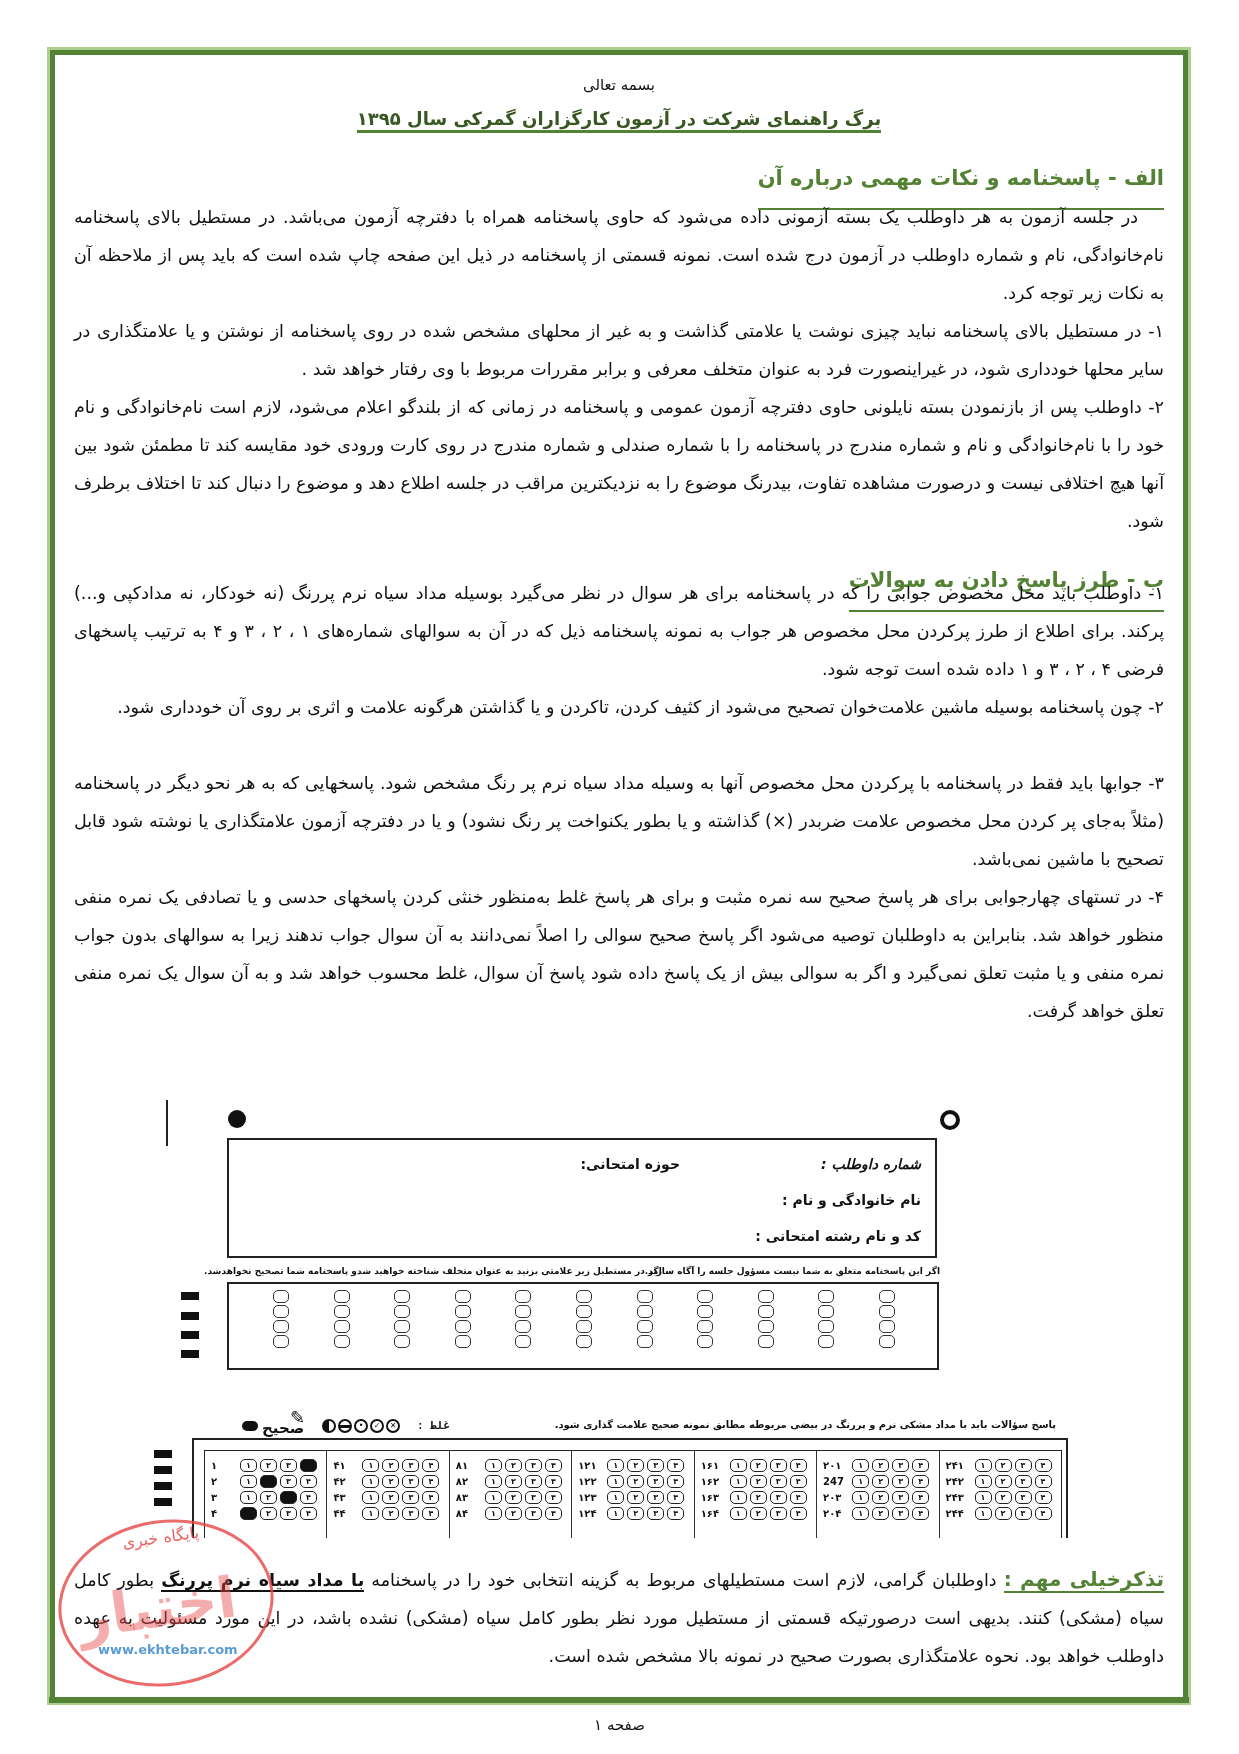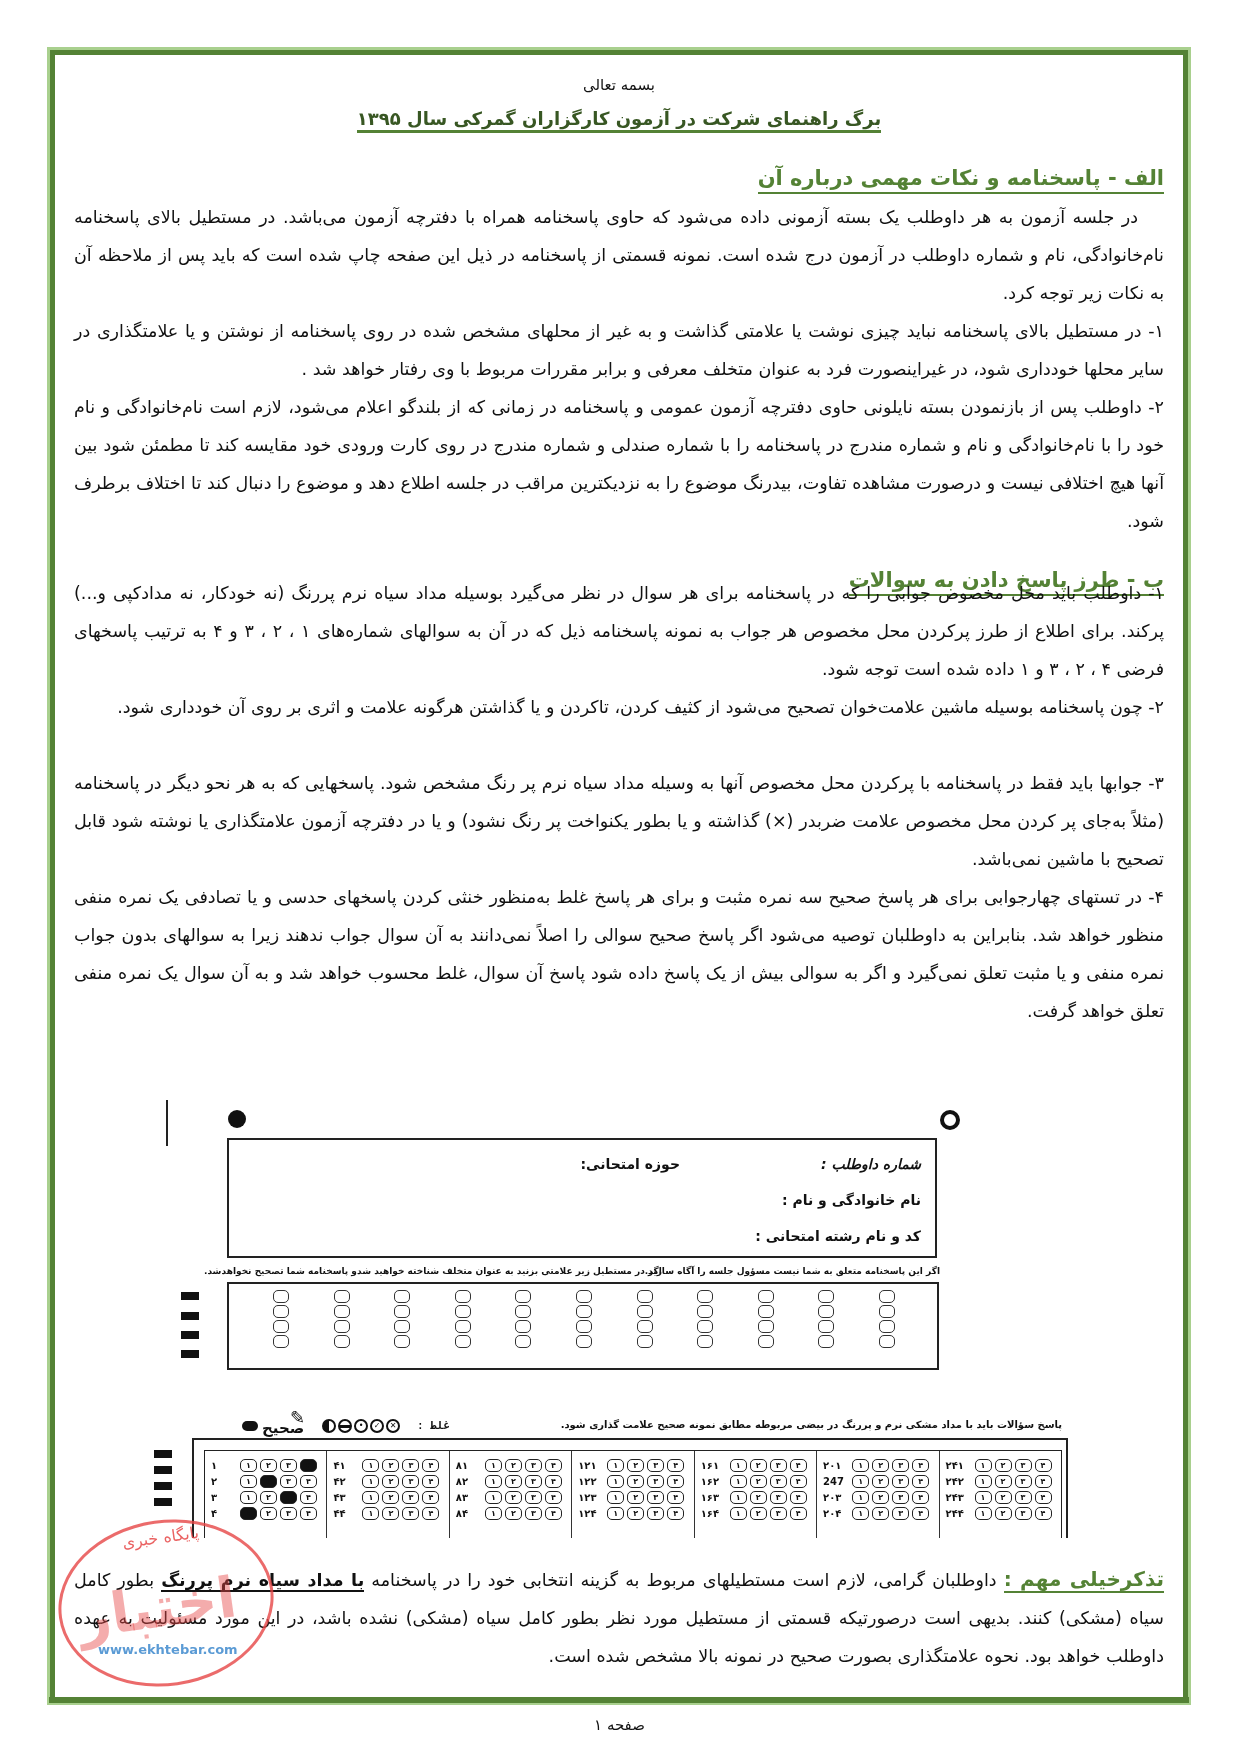--- a/index.html
+++ b/index.html
@@ -4,37 +4,37 @@
 <style>
   html, body { margin:0; padding:0; background:#ffffff; }
   body { width:1239px; height:1754px; position:relative; overflow:hidden; font-family:"DejaVu Sans", sans-serif; color:#111; }
   .frame { position:absolute; left:49px; top:49px; width:1140px; height:1654px; box-sizing:border-box;
            border:6px solid #548235; outline:2px solid #a9d08e; outline-offset:-1px; }
   .frame::before { content:""; position:absolute; inset:-8px; border:2px solid #a9d08e; pointer-events:none; }
   .content { position:absolute; left:74px; top:60px; width:1090px; direction:rtl; text-align:justify; }
   .bismillah { position:absolute; top:16px; left:0; right:0; text-align:center; font-size:15px; }
   .main-title { position:absolute; top:48px; left:0; right:0; text-align:center; font-size:18px; font-weight:bold; color:#385723; }
   .main-title span { border-bottom:3px solid #548235; padding-bottom:1px; }
-  .sec-title { position:absolute; right:0; font-size:21px; font-weight:bold; color:#548235; border-bottom:2px solid #548235; padding-bottom:2px; }
+  .sec-title { position:absolute; right:0; font-size:21px; font-weight:bold; color:#548235; border-bottom:2px solid #548235; padding-bottom:18px; }
   .para { position:absolute; left:0; right:0; font-size:17.5px; line-height:38px; }
   .indent { text-indent:26px; }
   
   .sheet { position:absolute; left:162px; top:1100px; width:910px; height:440px; direction:rtl; font-family:"DejaVu Sans", sans-serif; }
   .sheet .vline { position:absolute; left:4px; top:0; width:2px; height:46px; background:#222; }
   .sheet .dot-num { position:absolute; left:66px; top:10px; width:18px; height:18px; border-radius:50%; background:#111; }
   .sheet .ring { position:absolute; left:778px; top:10px; width:12px; height:12px; border-radius:50%; border:4px solid #111; }
   .info-box { position:absolute; left:65px; top:38px; width:710px; height:120px; border:2px solid #222; box-sizing:border-box; }
   .info-label { position:absolute; font-size:14px; font-weight:bold; }
   .note-small { position:absolute; top:166px; font-size:9px; font-weight:bold; white-space:nowrap; }
   .bubble-box { position:absolute; left:65px; top:182px; width:712px; height:88px; border:2px solid #222; box-sizing:border-box; }
   .bubble-grid { position:absolute; left:22px; right:20px; top:6px; display:grid; grid-template-columns:repeat(11, 1fr); row-gap:2px; }
   .ob { width:14px; height:11px; border:1.5px solid #333; border-radius:5px; margin:0 auto; }
   .tick { position:absolute; left:-8px; width:18px; height:8px; background:#111; }
   .legend { position:absolute; top:315px; left:40px; right:0; height:24px; }
-  .legend .instr { position:absolute; right:10px; top:4px; font-size:10px; font-weight:bold; white-space:nowrap; }
+  .legend .instr { position:absolute; right:16px; top:4px; font-size:10px; font-weight:bold; white-space:nowrap; }
   .legend .wrong-lbl { position:absolute; left:215px; top:4px; font-size:11px; font-weight:bold;font-family:Liberation Mono, monospace; }
   .legend .marks { position:absolute; left:120px; top:4px; display:flex; gap:2px; direction:ltr; }
   .mk { width:10px; height:10px; border:2px solid #111; border-radius:50%; font-size:8px; line-height:10px; text-align:center; }
   .legend .correct-lbl { position:absolute; left:60px; top:4px; font-size:15px; font-weight:bold; }
   .legend .correct-dot { position:absolute; left:40px; top:6px; width:16px; height:10px; border-radius:5px; background:#111; }
   .legend .pencil { position:absolute; left:88px; top:-8px; font-size:18px; }
   .ans-box { position:absolute; left:30px; top:338px; width:876px; height:100px; border-top:2px solid #222; border-left:2px solid #222; border-right:2px solid #222; box-sizing:border-box; }
   .ans-inner { position:absolute; left:10px; right:4px; top:10px; bottom:0; border:1.5px solid #222; border-bottom:none; display:flex; direction:ltr; }
   .col { flex:1; border-right:1.5px solid #333; padding:6px 0 0 6px; box-sizing:border-box; }
   .col:last-child { border-right:none; }

